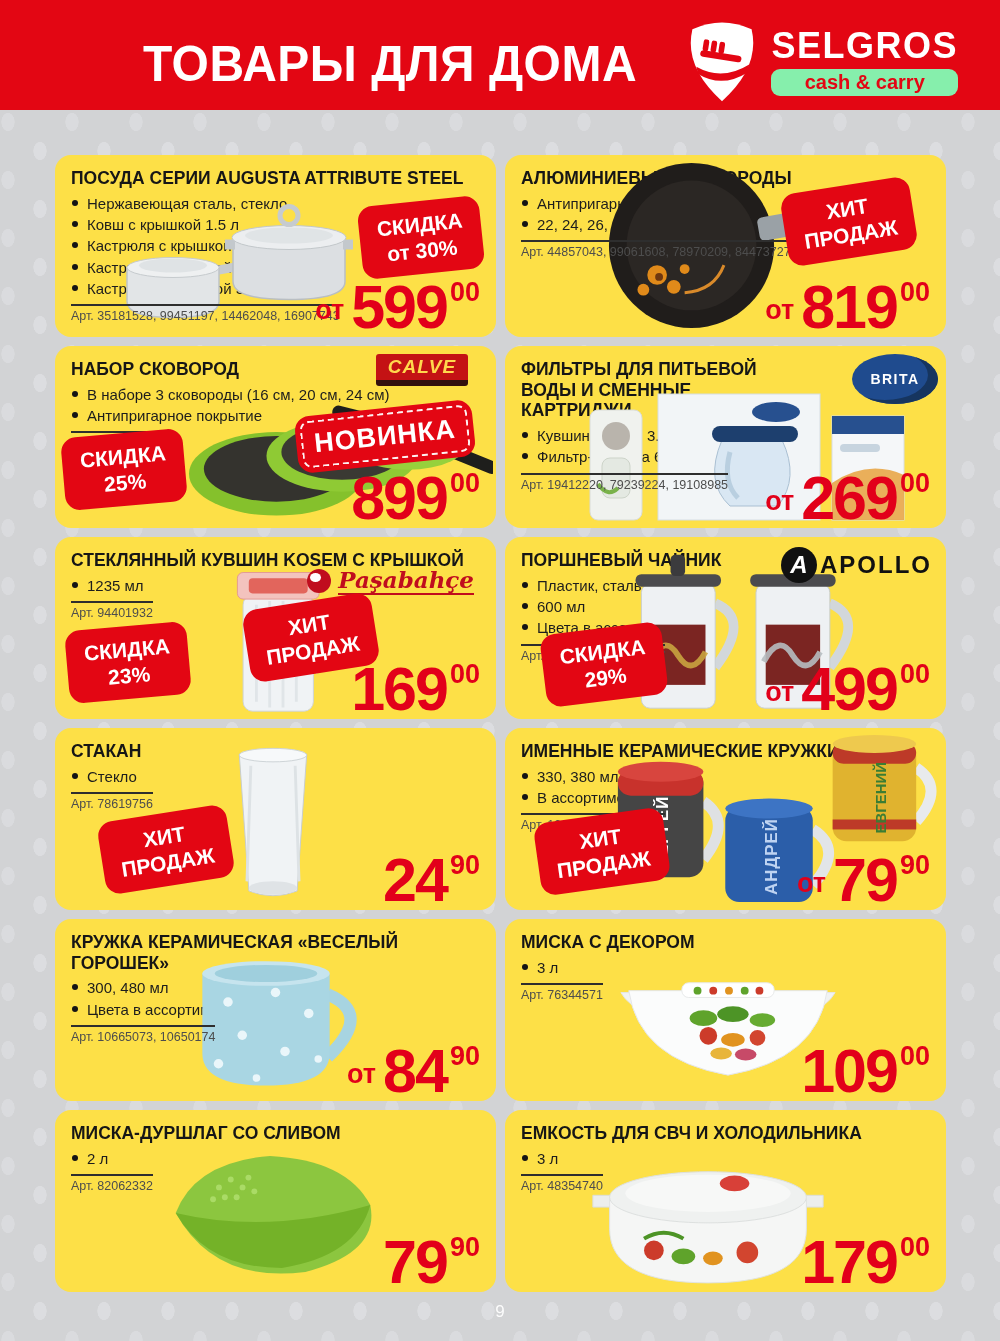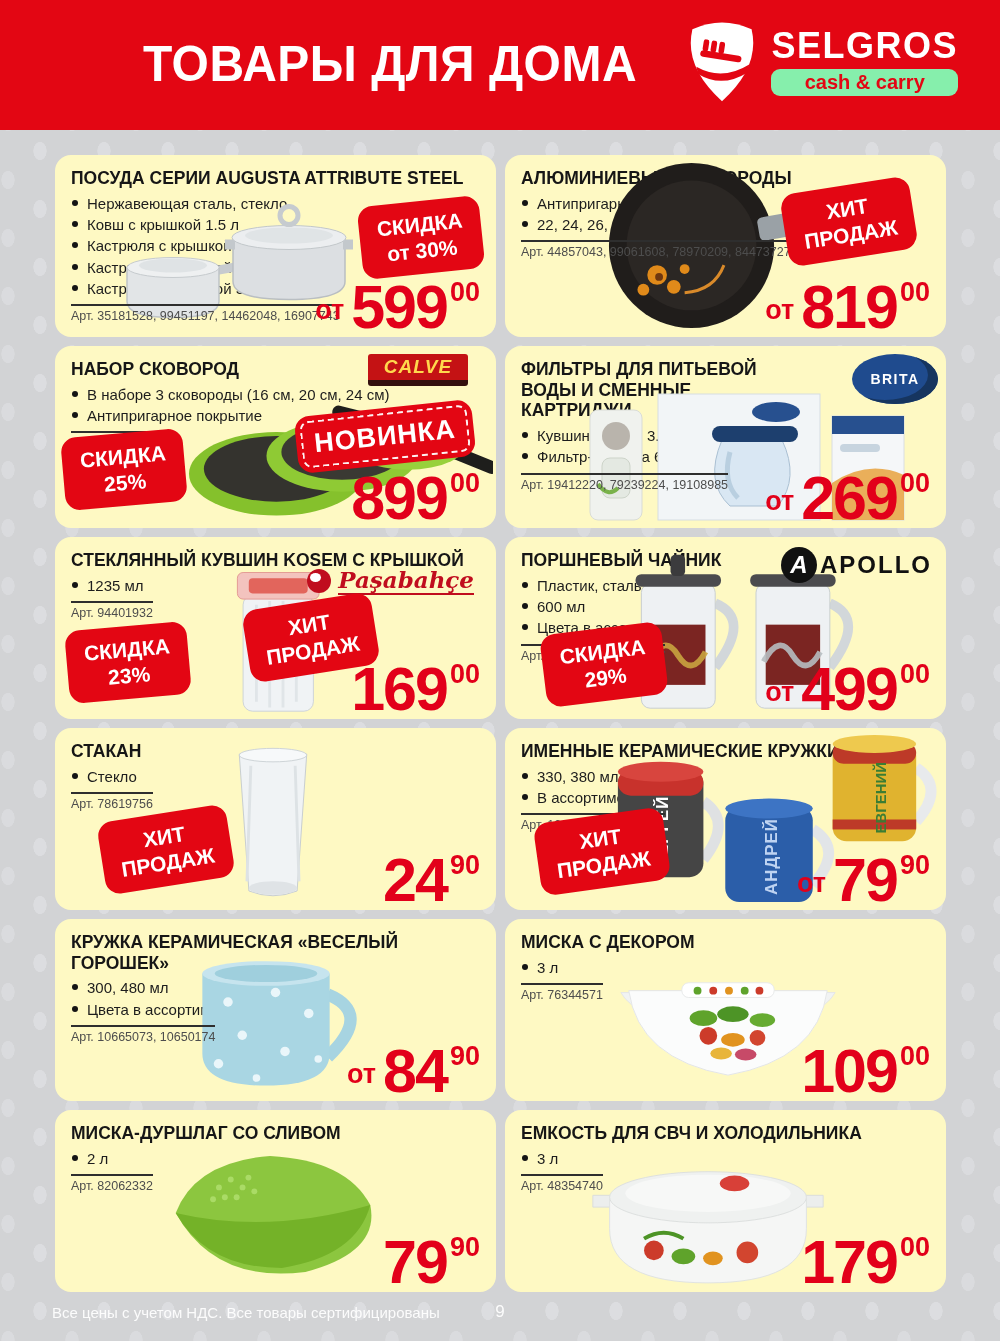--- a/index.html
+++ b/index.html
@@ -10,33 +10,33 @@
     background-image:
       radial-gradient(ellipse 11px 15px at 50% 50%, #dcdde0 58%, transparent 62%),
       radial-gradient(ellipse 11px 15px at 50% 50%, #dadbde 58%, transparent 62%);
     background-size:64px 58px, 64px 58px;
     background-position:8px 6px, 40px 35px;
     overflow:hidden;
   }
   .page{position:relative;width:1000px;height:1341px;}
 
   
-  .header{position:absolute;top:0;left:0;right:0;height:130px;background:#e30613;}
+  .header{position:absolute;top:0;left:0;right:0;height:110px;background:#e30613;}
   .header-title{position:absolute;left:0;top:36px;width:780px;text-align:center;
     color:#fff;font-size:48px;font-weight:700;letter-spacing:.5px;transform:scaleY(1.04);}
   .logo{position:absolute;right:42px;top:20px;display:flex;align-items:center;gap:13px;}
   .logo-shield svg{display:block;}
   .logo-brand{color:#fff;font-size:36px;font-weight:700;letter-spacing:1.5px;line-height:1;}
   .logo-tag{margin-top:5px;background:#86efac;color:#e30613;font-weight:700;font-size:20px;
     padding:3px 10px 4px;border-radius:9px;text-align:center;line-height:1;}
 
   
   .grid{position:absolute;top:155px;left:55px;width:891px;
     display:grid;grid-template-columns:1fr 1fr;gap:9px;grid-auto-rows:182px;}
-  .card{position:relative;background:#fef9c3;border-radius:16px;padding:13px 16px;
+  .card{position:relative;background:#fde047;border-radius:16px;padding:13px 16px;
     overflow:hidden;box-sizing:border-box;}
   .card-title{margin:0 0 4px;font-size:17.5px;font-weight:700;color:#161616;line-height:1.18;}
   .bullet{position:relative;padding-left:16px;font-size:15px;color:#1d1d1d;line-height:1.42;}
   .bullet .dot{position:absolute;left:1px;top:7px;width:6px;height:6px;border-radius:50%;background:#141414;}
   .bullet b{font-weight:700;}
   .art{display:inline-block;margin-top:5px;border-top:2px solid #2e2e2e;padding-top:3px;
     font-size:12.5px;color:#4d4d4d;position:relative;z-index:3;}
 
   .pimg{position:absolute;z-index:1;}
   .pimg svg{width:100%;height:100%;display:block;}
@@ -53,21 +53,21 @@
   .badge{position:absolute;background:#e30613;color:#fff;font-weight:700;text-align:center;
     border-radius:15px;padding:11px 18px;z-index:5;}
   .badge .line{display:block;font-size:21px;line-height:1.22;white-space:nowrap;}
   .badge.new{padding:12px 18px;}
   .badge.new .line{font-size:27px;letter-spacing:1px;}
   .badge.new::before{content:'';position:absolute;inset:5px;border:2px dashed rgba(255,255,255,.95);
     border-radius:9px;pointer-events:none;}
 
   
   .brand{position:absolute;z-index:4;}
-  .brand-calve{width:100px;height:32px;background:#c41214;border-radius:3px;color:#ffd84d;
+  .brand-calve{width:92px;height:32px;background:#c41214;border-radius:3px;color:#ffd84d;
     font-weight:700;font-style:italic;font-size:19px;text-align:center;line-height:25px;
     letter-spacing:1px;border-bottom:6px solid #33100e;box-sizing:border-box;}
   .brand-brita{width:86px;height:50px;border-radius:50%;background:#1f4b8e;
     box-shadow:inset -10px -4px 0 #16355f;display:flex;align-items:center;justify-content:center;
     color:#fff;font-size:14px;font-weight:700;letter-spacing:1.5px;text-align:right;}
   .brand-pasa{display:flex;align-items:center;gap:7px;color:#c00d1e;}
   .pasa-icon{width:24px;height:24px;border-radius:50%;background:#c00d1e;position:relative;flex:none;}
   .pasa-icon::after{content:'';position:absolute;left:3px;top:4px;width:11px;height:9px;
     border-radius:50%;background:#fff;}
   .pasa-text{font-family:"DejaVu Serif", serif;font-style:italic;font-size:23px;font-weight:700;
@@ -498,16 +498,15 @@
         </div>
     <div class="price">
 
       <span class="price-int">179</span>
       <span class="price-cents">00</span>
     </div>
   </article>
     </main>
 
   <footer class="footer">
-    <div class="foot-note">Все цены с учетом НДС. Все товары сертифицированы</div>
     <div class="page-num">9</div>
   </footer>
 </div>
 
 </body></html>

